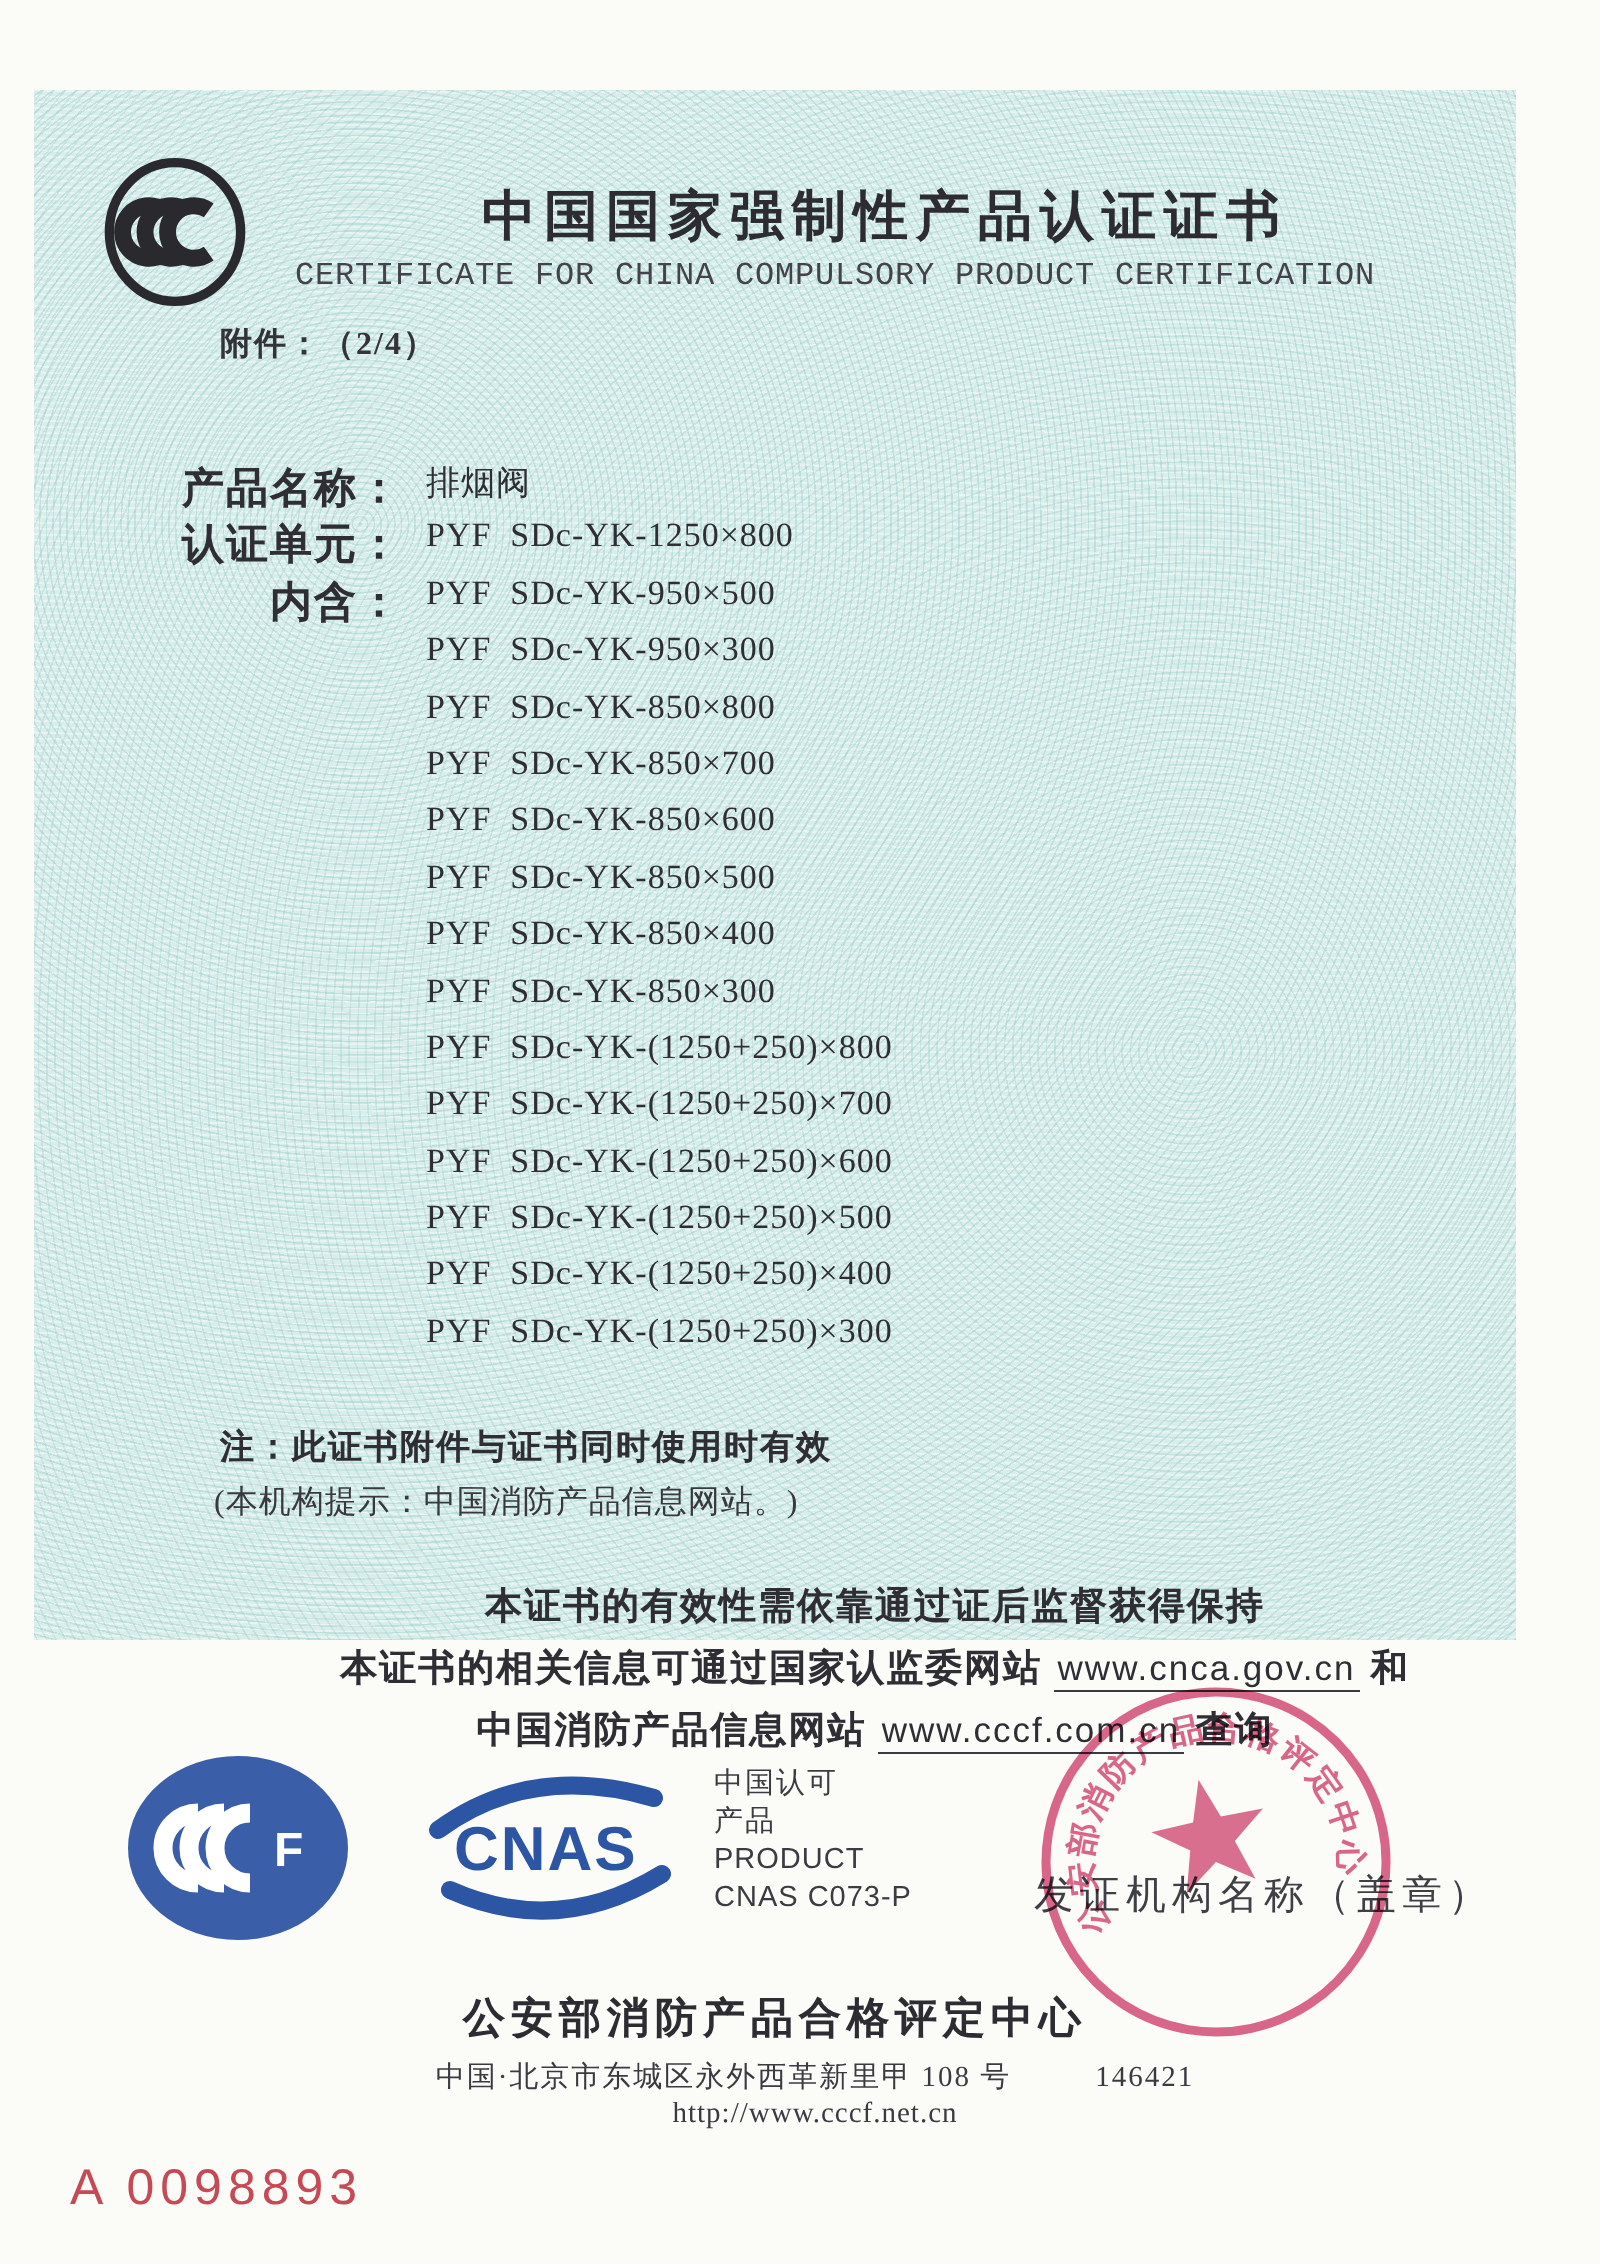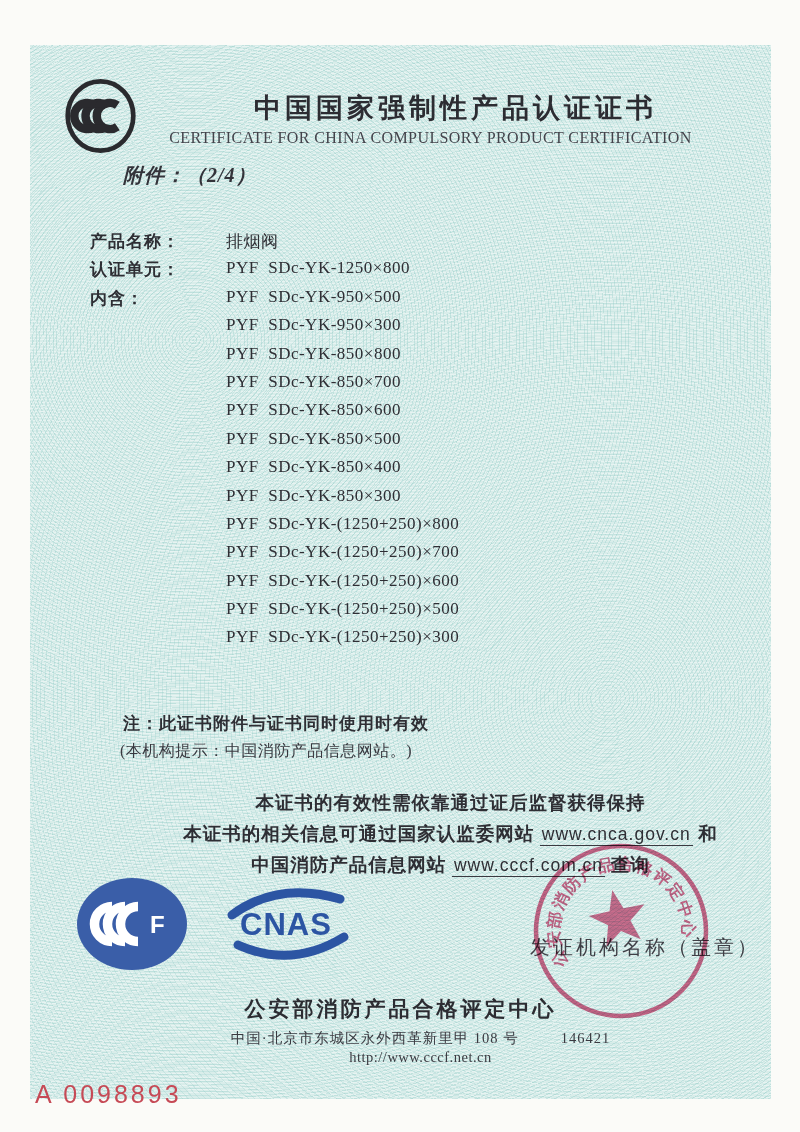--- a/index.html
+++ b/index.html
@@ -5,41 +5,41 @@
   html,body{margin:0;padding:0;}
   body{
     width:800px;height:1132px;
     background:#fbfbf8;
     font-family:"Liberation Serif","DejaVu Serif",serif;
     color:#2f2f35;
     overflow:hidden;
   }
   .page{position:relative;width:800px;height:1132px;}
   .paper{
-    position:absolute;left:30px;top:45px;width:741px;height:1054px;
+    position:absolute;left:17px;top:45px;width:741px;height:775px;
     background-color:var(--paper,#d9edea);
     background-image:
       repeating-radial-gradient(circle at 22% 28%, rgba(140,201,196,.34) 0 .8px, transparent .8px 3.4px),
       repeating-radial-gradient(circle at 78% 62%, rgba(140,201,196,.28) 0 .8px, transparent .8px 4.2px),
       repeating-linear-gradient(2deg, rgba(255,255,255,.38) 0 1px, transparent 1px 3px);
   }
   .abs{position:absolute;}
   .title-cn{
     left:115px;right:5px;top:45px;text-align:center;
     font-size:27px;font-weight:700;letter-spacing:4px;color:#2c2c32;
     font-family:"Liberation Serif",serif;
   }
   .title-en{
     left:60px;right:0;top:84px;text-align:center;
     font-size:16px;letter-spacing:.4px;color:#43434b;
-    font-family:Liberation Serif, serif;
+    font-family:Liberation Mono, monospace;
   }
-  .attachment{left:93px;top:117px;font-size:20px;font-weight:700;color:#33333a;letter-spacing:1px;font-style:italic;}
+  .attachment{left:93px;top:117px;font-size:16px;font-weight:700;color:#33333a;letter-spacing:1px;}
   .cert-no{right:66px;top:151px;font-size:15.5px;color:#33333a;letter-spacing:.5px;}
-  .field-label{left:60px;width:124px;font-size:17px;font-weight:700;color:#2e2e34;letter-spacing:1px;}
+  .field-label{left:60px;width:124px;text-align:right;font-size:21px;font-weight:700;color:#2e2e34;letter-spacing:1px;}
   .lbl-name{top:185px;}
   .lbl-unit{top:213px;}
   .lbl-contains{top:242px;}
   .field-value{left:196px;font-size:17px;color:#2e2e34;white-space:pre;letter-spacing:.5px;}
   .val-name{top:185px;}
   .val-unit{top:213px;}
   .models{left:196px;top:242px;}
   .models div{height:28.36px;font-size:17px;color:#2e2e34;white-space:pre;letter-spacing:.5px;}
   .note1{left:93px;top:667px;font-size:17px;font-weight:700;color:#2e2e34;letter-spacing:1px;}
   .note2{left:90px;top:696px;font-size:16px;color:#38383f;letter-spacing:.5px;}
@@ -110,20 +110,21 @@
       <div>PYF  SDc-YK-850×800</div>
       <div>PYF  SDc-YK-850×700</div>
       <div>PYF  SDc-YK-850×600</div>
       <div>PYF  SDc-YK-850×500</div>
       <div>PYF  SDc-YK-850×400</div>
       <div>PYF  SDc-YK-850×300</div>
       <div>PYF  SDc-YK-(1250+250)×800</div>
       <div>PYF  SDc-YK-(1250+250)×700</div>
       <div>PYF  SDc-YK-(1250+250)×600</div>
       <div>PYF  SDc-YK-(1250+250)×500</div>
+      <div>PYF  SDc-YK-(1250+250)×400</div>
       <div>PYF  SDc-YK-(1250+250)×300</div>
     </div>
 
     <div class="abs note1">注：此证书附件与证书同时使用时有效</div>
     <div class="abs note2">(本机构提示：中国消防产品信息网站。)</div>
 
     <div class="abs validity v2"><span>本证书的相关信息可通过国家认监委网站</span> <span class="url">www.cnca.gov.cn</span> <span>和</span></div>
     <div class="abs validity v1">本证书的有效性需依靠通过证后监督获得保持</div>
     <div class="abs validity v3"><span>中国消防产品信息网站</span> <span class="url">www.cccf.com.cn</span> <span>查询</span></div>
 
@@ -134,20 +135,26 @@
       <path class="cccf-arc" stroke-width="9.5" d="M 38 30.5 A 15 15 0 1 0 38 65.5"></path>
       <text class="cccf-f" x="76" y="57">F</text>
     </svg>
 
     <svg class="abs cnas-svg" width="124" height="86" viewBox="0 0 124 86">
       <path class="cnas-swoosh" stroke-width="9" d="M 6 34 Q 52 0 114 18"></path>
       <path class="cnas-swoosh" stroke-width="9" d="M 12 64 Q 66 88 118 56"></path>
       <text class="cnas-word" x="14" y="54">CNAS</text>
     </svg>
 
+    <div class="abs accred">
+      <div>中国认可</div>
+      <div>产品</div>
+      <div class="latin">PRODUCT</div>
+      <div class="latin">CNAS C073-P</div>
+    </div>
 
     <div class="abs stamp-label">发证机构名称（盖章）</div>
     <svg class="abs stamp-svg" width="190" height="190" viewBox="0 0 190 190">
       <g transform="rotate(-12 95 95)">
         <circle class="stamp-ring" cx="95" cy="95" r="85"></circle>
         <path id="stampArc" fill="none" d="M 36.7 116.2 A 62 62 0 1 1 153.3 116.2"></path>
         <text class="stamp-text">
           <textPath href="#stampArc" startOffset="0" textLength="236" lengthAdjust="spacingAndGlyphs">公安部消防产品合格评定中心</textPath>
         </text>
         <polygon class="stamp-star" points="95,53 102.1,73.3 123.5,73.7 106.4,86.7 112.6,107.3 95,95 77.4,107.3 83.6,86.7 66.5,73.7 87.9,73.3"></polygon>

